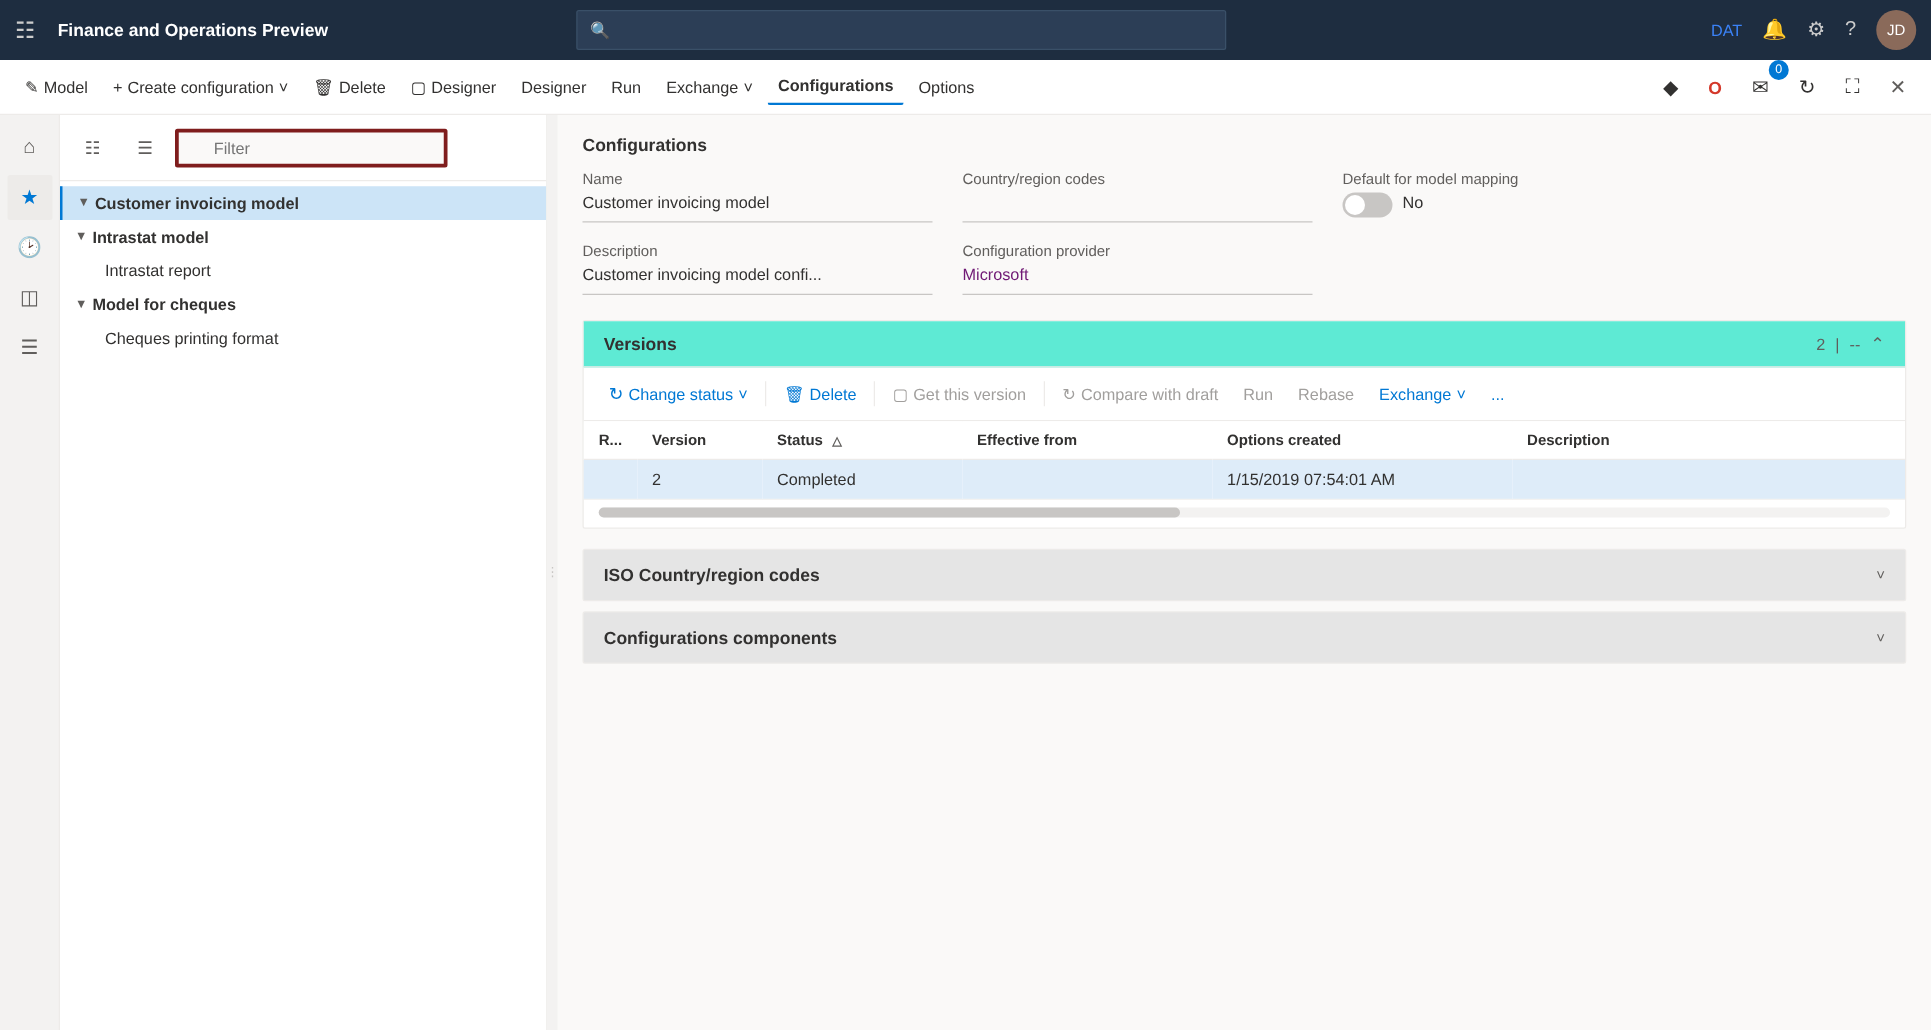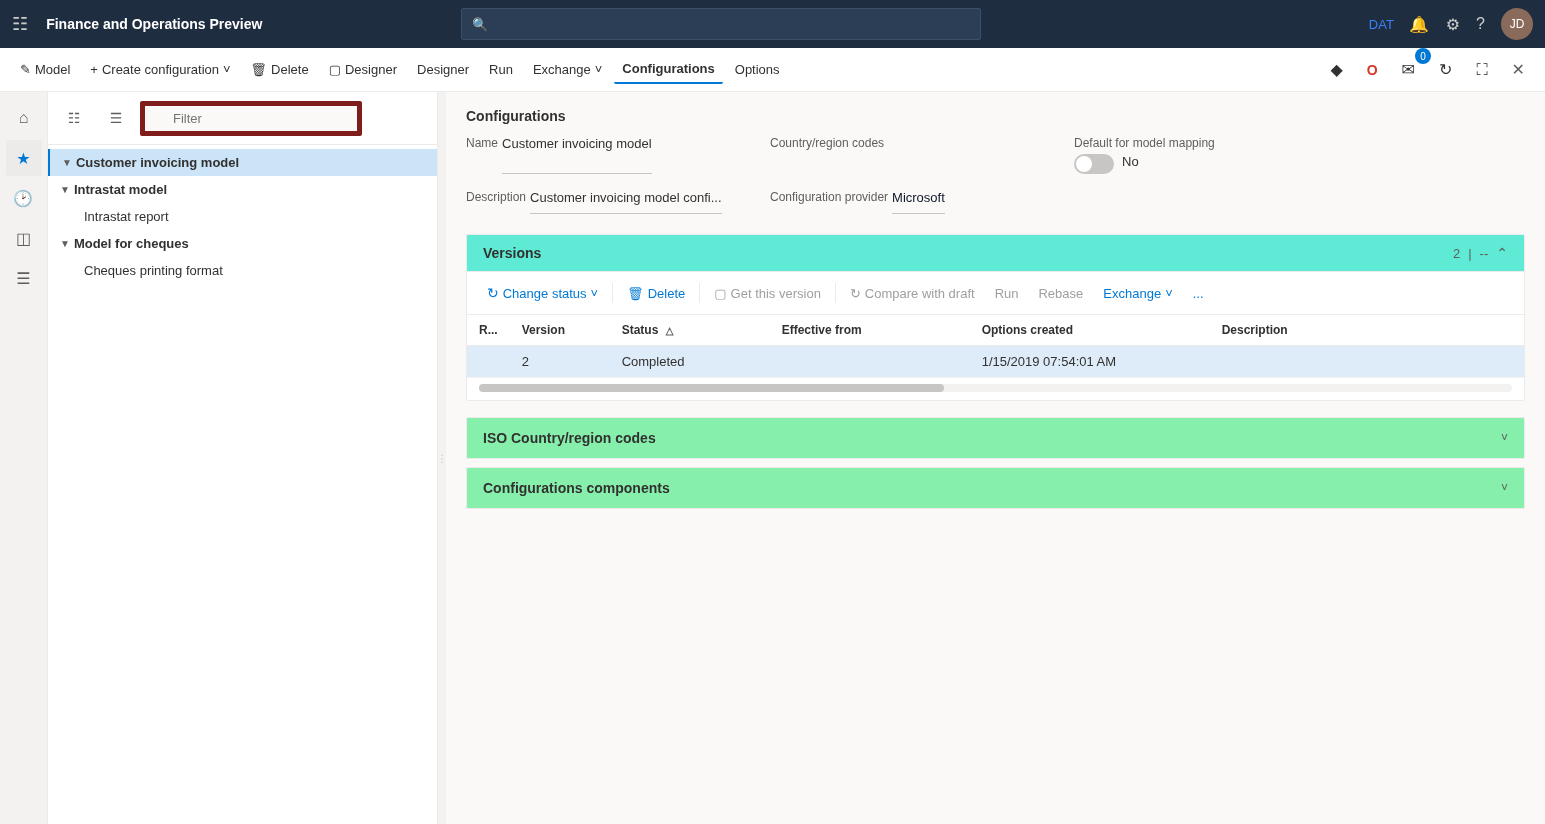--- a/index.html
+++ b/index.html
@@ -167,21 +167,21 @@
     .nav-tree-header {
       display: flex;
       align-items: center;
       padding: 8px;
       border-bottom: 1px solid #edebe9;
       gap: 6px;
     }
     .filter-input {
       flex: 1;
       padding: 5px 8px 5px 28px;
-      border: 5px solid #7f1d1d;
+      border: 3px solid #7f1d1d;
       border-radius: 2px;
       font-size: 13px;
       outline: none;
       color: #b91c1c;
       background: #faf9f8;
       position: relative;
     }
     .filter-wrapper {
       position: relative;
       flex: 1;
@@ -246,35 +246,35 @@
     }
 
     .field-grid {
       display: grid;
       grid-template-columns: 280px 280px 1fr;
       gap: 16px 24px;
       margin-bottom: 20px;
     }
     .field-group {
       display: flex;
-      flex-direction: row;
+      flex-direction: column;
       gap: 4px;
     }
     .field-label {
       font-size: 12px;
       color: #605e5c;
     }
     .field-value {
       font-size: 13px;
       color: #323130;
       border-bottom: 1px solid #c8c6c4;
       padding-bottom: 4px;
       min-height: 24px;
     }
-    .field-value.link { color: #0f172a; cursor: pointer; }
+    .field-value.link { color: #701a75; cursor: pointer; }
 
     .toggle-group {
       display: flex;
       flex-direction: column;
       gap: 4px;
     }
     .toggle-row {
       display: flex;
       gap: 8px;
     }
@@ -384,21 +384,21 @@
       position: absolute;
       left: 0;
       width: 45%;
       height: 8px;
       background: #c8c6c4;
       border-radius: 4px;
     }
 
     
     .collapse-section {
-      background: #86efac;
+      background: #e5e5e5;
       border: 1px solid #edebe9;
       border-radius: 2px;
       margin-bottom: 8px;
     }
     .collapse-header {
       display: flex;
       align-items: center;
       justify-content: space-between;
       padding: 12px 16px;
       cursor: pointer;

